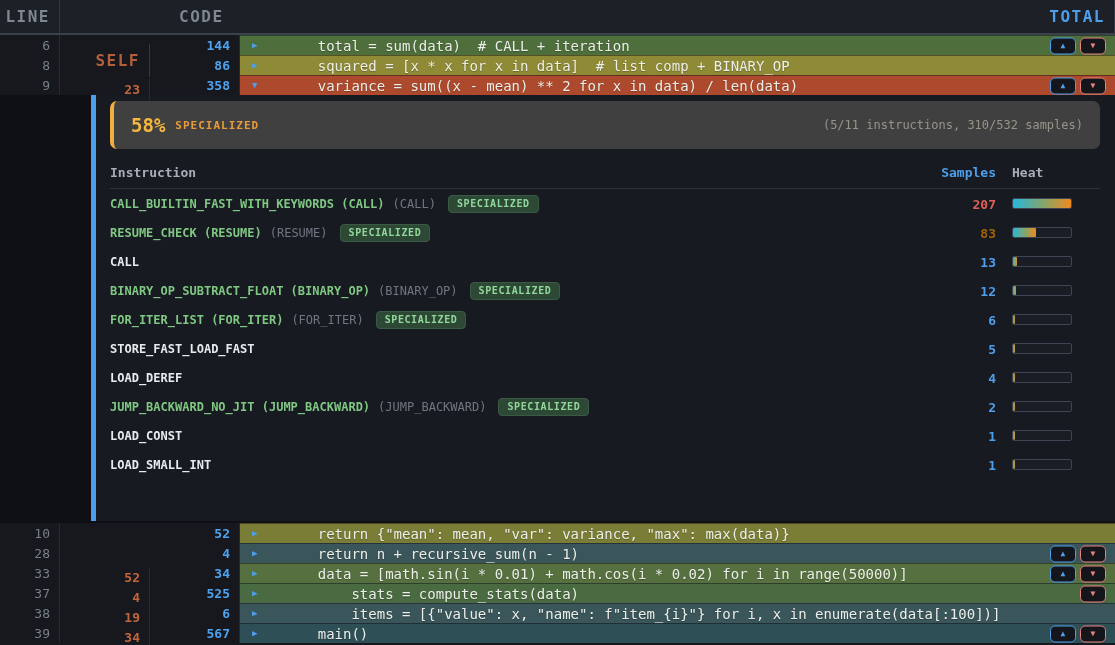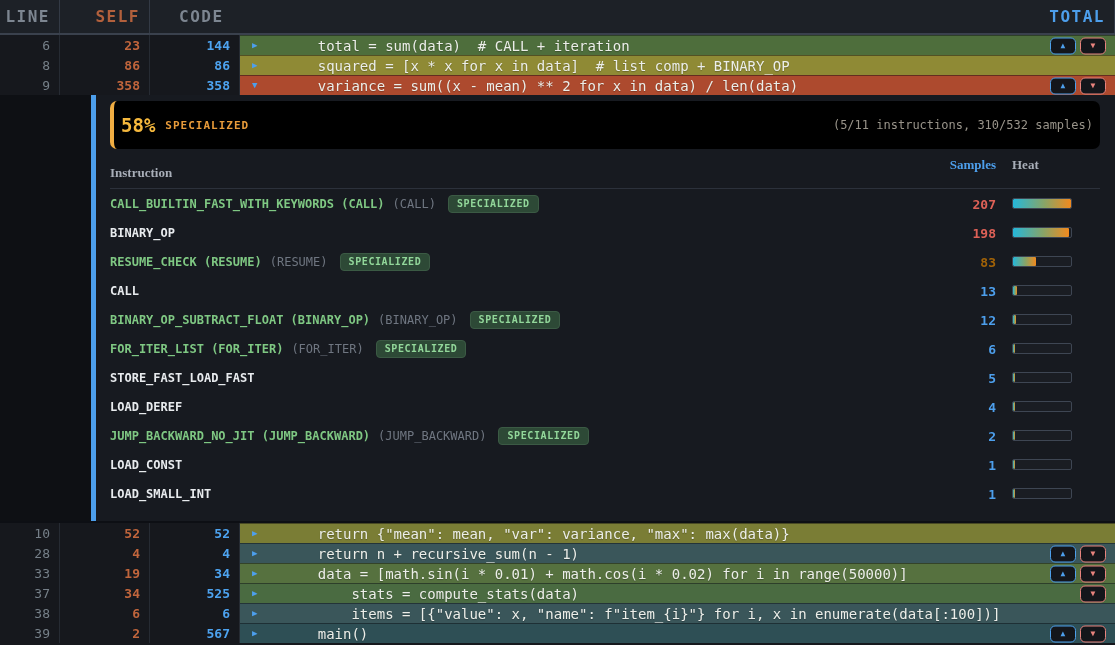--- a/index.html
+++ b/index.html
@@ -4,21 +4,21 @@
 <style>
   * { margin:0; padding:0; box-sizing:border-box; }
   html,body { width:1115px; height:645px; background:#16181d; overflow:hidden;
     font-family:"DejaVu Sans Mono","Liberation Mono",monospace; }
 
   
   .hdr { display:flex; height:35px; background:#1d2127; border-bottom:2px solid #3a414d; }
   .hdr .c { display:flex; align-items:center; font-size:16px; font-weight:bold;
     letter-spacing:1.5px; color:#7d8691; border-right:1px solid #333a45; height:100%;padding-left:29px; }
   .c-line  { width:60px;  justify-content:flex-end; padding-right:9px; }
-  .c-self  { width:90px;  justify-content:flex-end; padding-right:9px; }
+  .c-self  { width:90px;  justify-content:flex-end; padding-right:9px;margin-top:44px; }
   .c-total { width:90px;  justify-content:flex-end; padding-right:9px; }
   .c-code  { flex:1; padding-left:15px; border-right:none !important; }
   .hdr .c-self  { color:#b2603c; }
   .hdr .c-total { color:#4d9fec; }
 
   
   .code-row { display:flex; height:20px; }
   .code-row .c { display:flex; align-items:center; font-size:13px; height:100%;
     border-right:1px solid #262b33; }
   .code-row .c-line  { color:#768089; }
@@ -36,28 +36,28 @@
     font-family:inherit; padding:0; }
   .nav-btn.up   { border:1.5px solid #4d9fec; color:#4d9fec; }
   .nav-btn.down { border:1.5px solid #e8837e; color:#e8837e; }
 
   
   .expanded { display:flex; height:426px; background:#171a20; }
   .gutter { width:91px; background:#0e1014; }
   .stripe { width:5px; background:#4d9fec; }
   .exp-content { flex:1; padding:6px 15px 0 14px; }
 
-  .summary-card { height:48px; background:#000000; border-left:4px solid #f0ad42;
-    border-radius:7px; display:flex; align-items:center; padding:0 7px; }
+  .summary-card { height:48px; background:#404040; border-left:4px solid #f0ad42;
+    border-radius:7px; display:flex; align-items:center; padding:0 17px; }
   .pct { font-size:19px; font-weight:bold; color:#f5b83d; }
   .pct-label { font-size:11px; font-weight:bold; color:#e89b3a; letter-spacing:1px; margin-left:10px; }
   .summary-detail { margin-left:auto; font-size:12px; color:#99948a; }
 
   .instr-table { margin-top:8px; }
-  .it-hdr { display:flex; height:32px; border-bottom:1px solid #2c313b;font-family:Liberation Serif, serif; }
+  .it-hdr { display:flex; align-items:center; height:32px; border-bottom:1px solid #2c313b; }
   .it-hdr .col-name { font-size:13px; font-weight:bold; color:#a8aeb8; }
   .it-hdr .col-samples { font-size:13px; font-weight:bold; color:#4d9fec; }
   .it-hdr .col-heat { font-size:13px; font-weight:bold; color:#a8aeb8; }
   .col-name { flex:1; display:flex; align-items:center; min-width:0; }
   .col-samples { width:80px; text-align:right; }
   .col-heat { width:104px; padding-left:16px; }
   .it-row { display:flex; align-items:center; height:29px; }
   .i-name { font-size:12px; font-weight:bold; color:#e8ebee; white-space:nowrap; }
   .i-name.spec { color:#7fc883; }
   .i-base { font-size:12px; color:#6f7681; margin-left:8px; white-space:nowrap; }
@@ -153,31 +153,20 @@
           <span class="badge">SPECIALIZED</span>
         </div>
         <div class="col-samples"><span class="i-samples" style="color: rgb(222, 97, 87);">207</span></div>
         <div class="col-heat">
             <div class="heat-track">
               <div class="heat-fill" style="width: 100%;"></div>
             </div>
           </div>
       </div>
 
-      <div class="it-row">
-        <div class="col-name">
-          <span class="i-name">BINARY_OP</span>
-        </div>
-        <div class="col-samples"><span class="i-samples" style="color: rgb(222, 97, 87);">198</span></div>
-        <div class="col-heat">
-            <div class="heat-track">
-              <div class="heat-fill" style="width: 95.7%;"></div>
-            </div>
-          </div>
-      </div>
 
       <div class="it-row">
         <div class="col-name">
           <span class="i-name spec">RESUME_CHECK (RESUME)</span>
           <span class="i-base">(RESUME)</span>
           <span class="badge">SPECIALIZED</span>
         </div>
         <div class="col-samples"><span class="i-samples" style="color: #a16207;">83</span></div>
         <div class="col-heat">
             <div class="heat-track">

